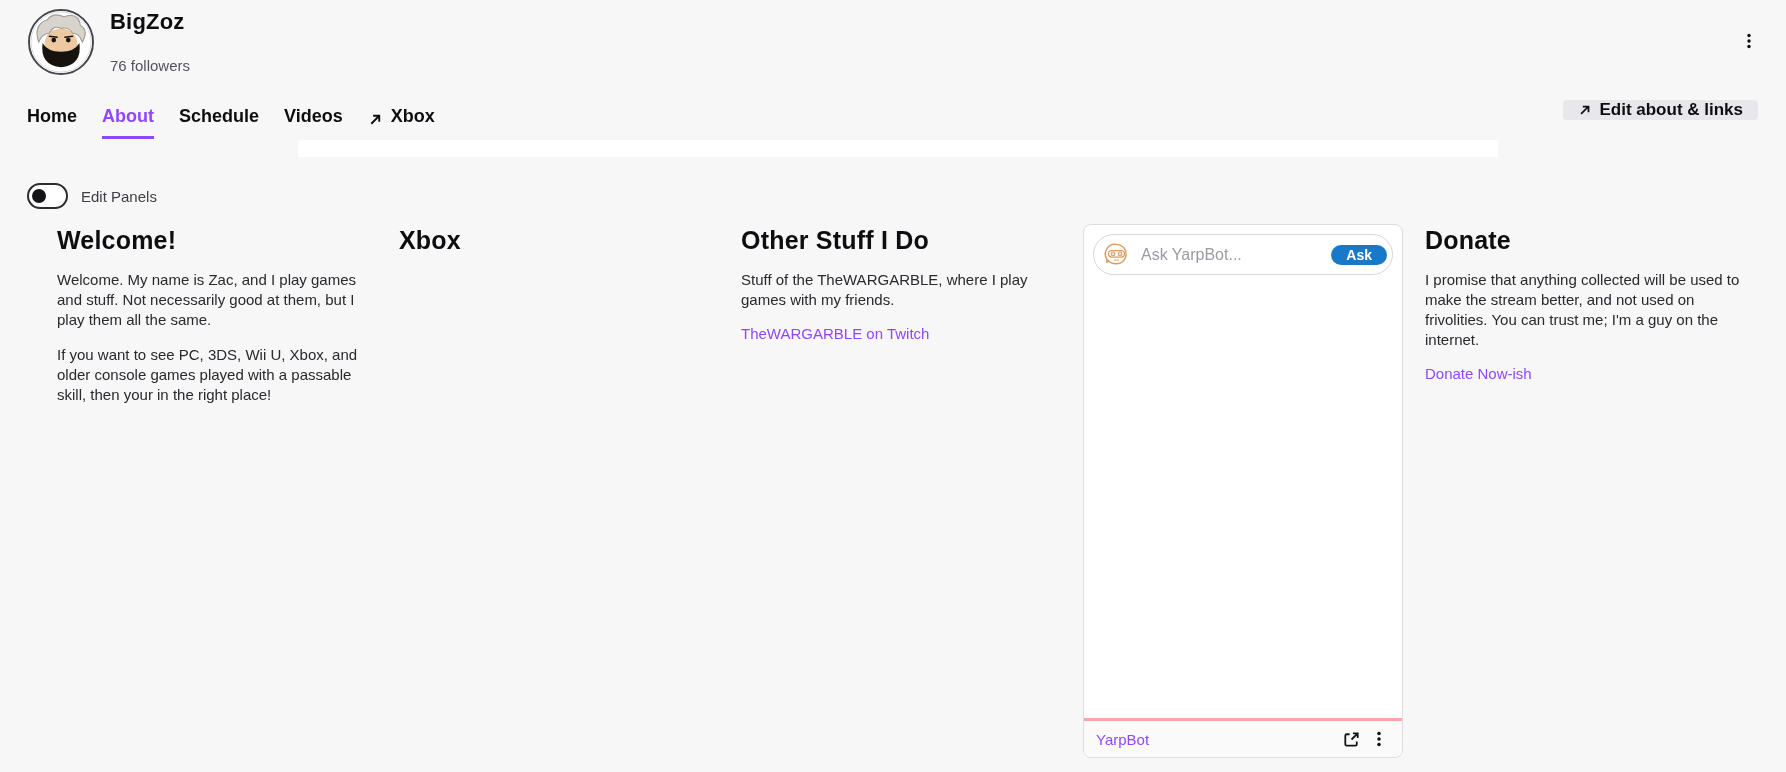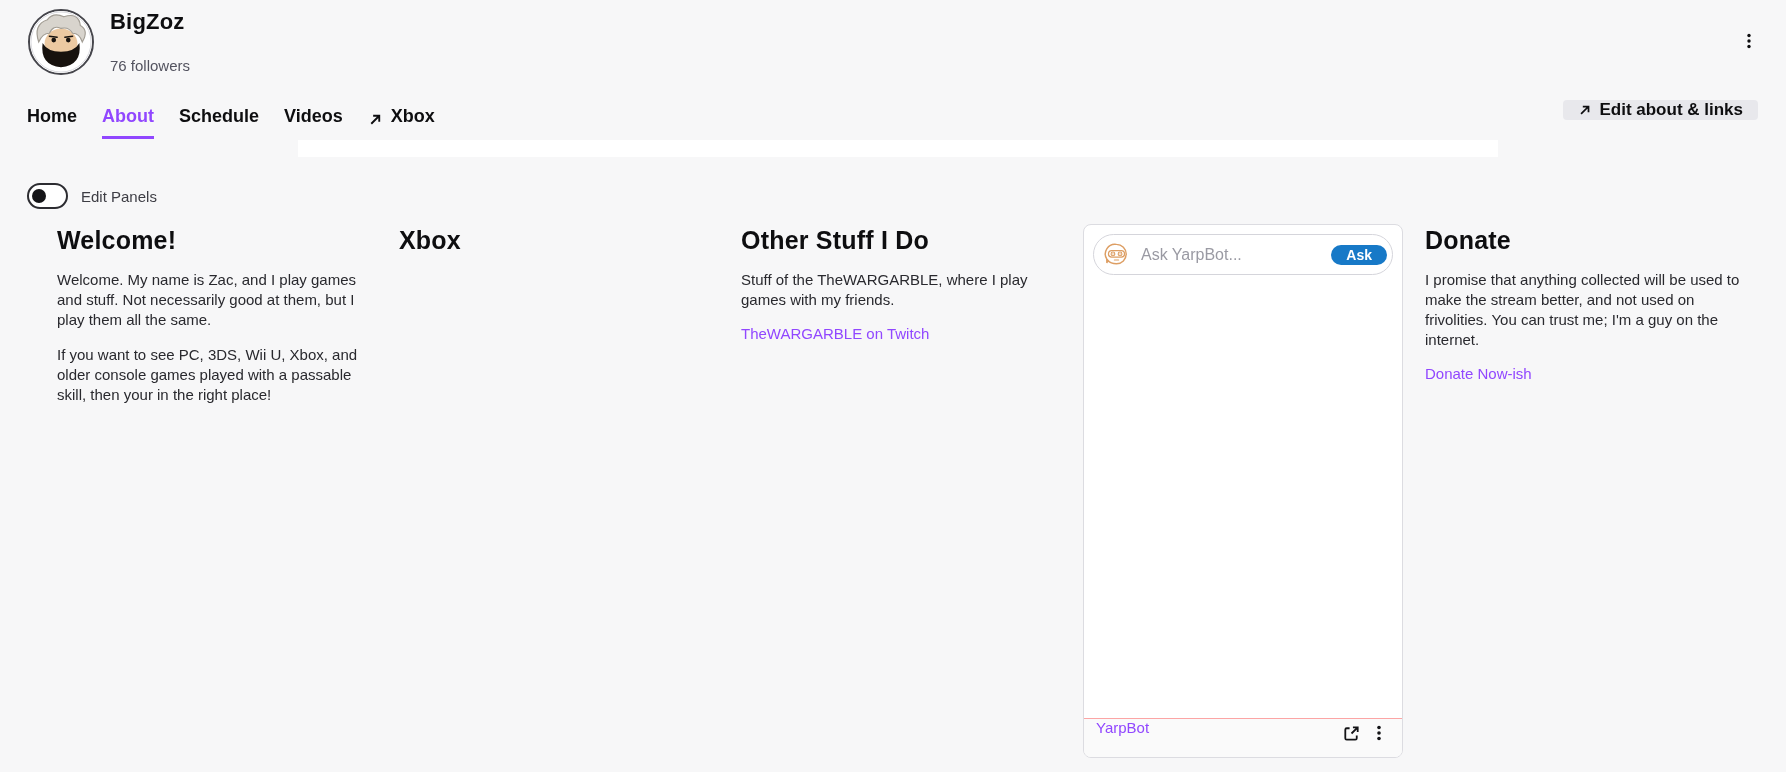--- a/index.html
+++ b/index.html
@@ -38,21 +38,21 @@
   .panel ol{margin:0;padding-left:21px;font-size:15px;line-height:1.33;color:#29292e;}
   .panel ol li{margin-bottom:3px;padding-left:2px;}
   
   .widget{width:320px;height:534px;margin-top:-2px;background:#fff;border:1px solid #dcdce1;border-radius:8px;display:flex;flex-direction:column;overflow:hidden;box-sizing:border-box;}
   .askbar{margin:9px;height:41px;border:1px solid #d5d5db;border-radius:21px;display:flex;align-items:center;padding:0 5px 0 9px;gap:9px;box-sizing:border-box;background:#fff;flex:0 0 auto;}
   .askbar .robot{display:flex;flex:0 0 auto;color:#dd9e63;}
   .askbar input{flex:1 1 auto;min-width:0;border:none;outline:none;font-size:16px;color:#26262c;background:transparent;font-family:"Liberation Sans",sans-serif;}
   .askbar input::placeholder{color:#9a9aa3;}
   .ask-btn{height:20px;padding:0 15px;background:#1779c7;color:#fff;border:none;border-radius:16px;font-size:14px;font-weight:700;cursor:pointer;flex:0 0 auto;font-family:"Liberation Sans",sans-serif;}
   .widget-body{flex:1 1 auto;background:#fff;}
-  .widget-footer{height:39px;border-top:1px solid #fca5a5;background:#fafafa;display:flex;padding:0 9px 0 12px;box-sizing:border-box;flex:0 0 auto;}
+  .widget-footer{height:39px;border-top:3px solid #fca5a5;background:#fafafa;display:flex;align-items:center;padding:0 9px 0 12px;box-sizing:border-box;flex:0 0 auto;}
   .widget-footer .yb-link{color:#9147ff;font-size:15px;flex:1;text-decoration:none;cursor:pointer;}
   .wf-icon{width:28px;height:28px;display:flex;align-items:center;justify-content:center;color:#141417;cursor:pointer;}
 </style>
 </head>
 <body>
 
 <div class="header">
   <div class="avatar">
     <svg viewBox="0 0 64 64">
       <circle cx="32" cy="32" r="32" fill="#ffffff"></circle>

